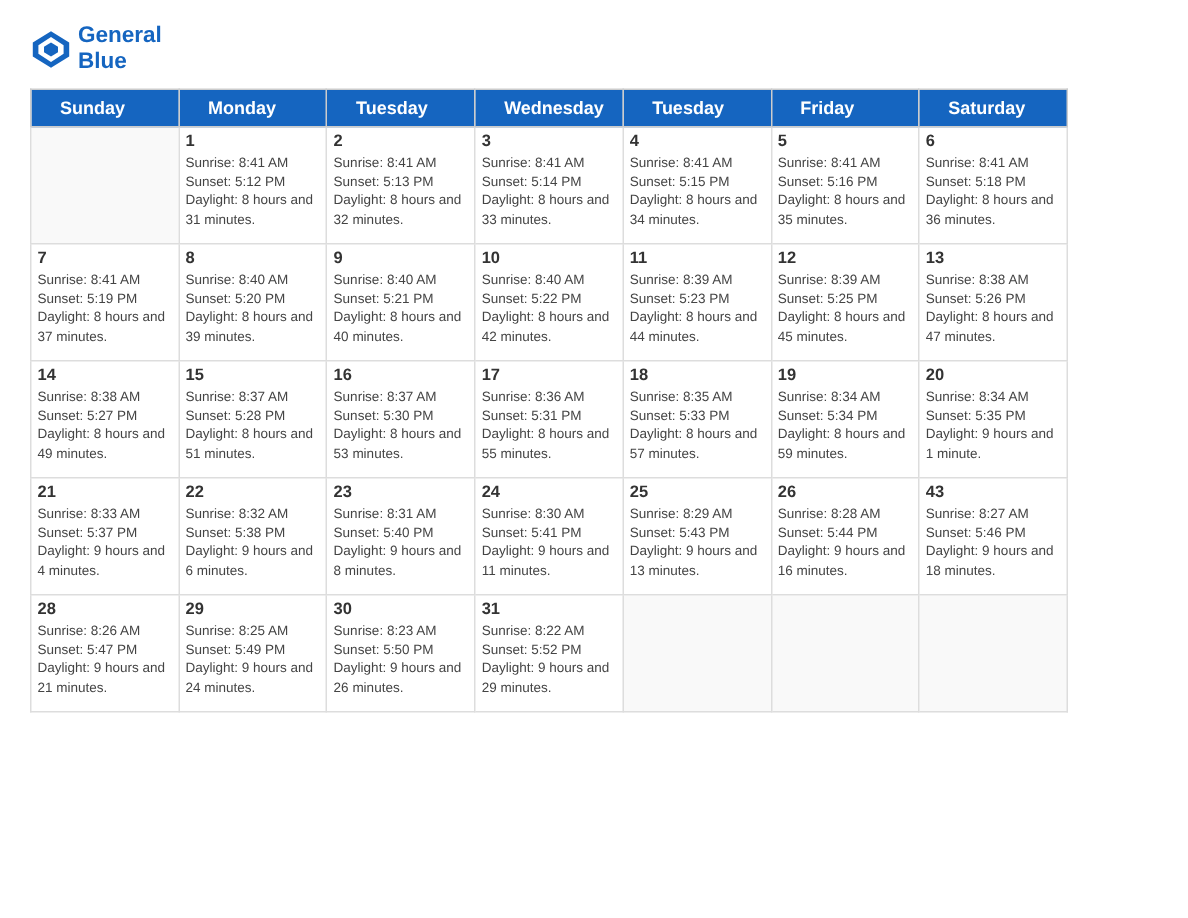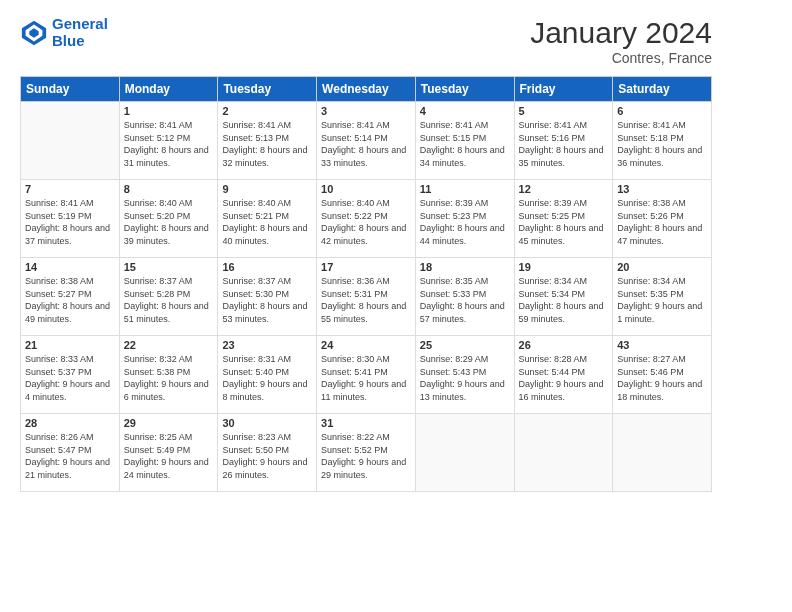--- a/index.html
+++ b/index.html
@@ -55,21 +55,21 @@
     table {
       width: 100%;
       border-collapse: collapse;
       table-layout: fixed;
     }
     th {
       background-color: #1565c0;
       color: #fff;
       font-size: 12px;
       font-weight: bold;
-      padding: 5px 5px;
+      padding: 5px 19px;
       text-align: left;
       border: 1px solid #ccc;
     }
     td {
       vertical-align: top;
       border: 1px solid #ddd;
       padding: 3px 4px;
       font-size: 9.5px;
       color: #333;
       background: #fff;
@@ -100,24 +100,20 @@
       <svg class="logo-icon" viewBox="0 0 30 30">
         <polygon points="15,2 28,10 28,20 15,28 2,20 2,10" fill="#1565c0"></polygon>
         <polygon points="15,6 24,12 24,18 15,24 6,18 6,12" fill="#fff"></polygon>
         <polygon points="15,10 20,13 20,17 15,20 10,17 10,13" fill="#1565c0"></polygon>
       </svg>
       <div class="logo-text">
         <div><span>General</span></div>
         <div><span style="color:#1565c0;font-weight:bold;">Blue</span></div>
       </div>
     </div>
-    <div class="title-block">
-      <div class="month-title">January 2024</div>
-      <div class="location">Contres, France</div>
-    </div>
   </div>
 
   <table>
     <thead>
       <tr>
         <th>Sunday</th>
         <th>Monday</th>
         <th>Tuesday</th>
         <th>Wednesday</th>
         <th>Tuesday</th>

